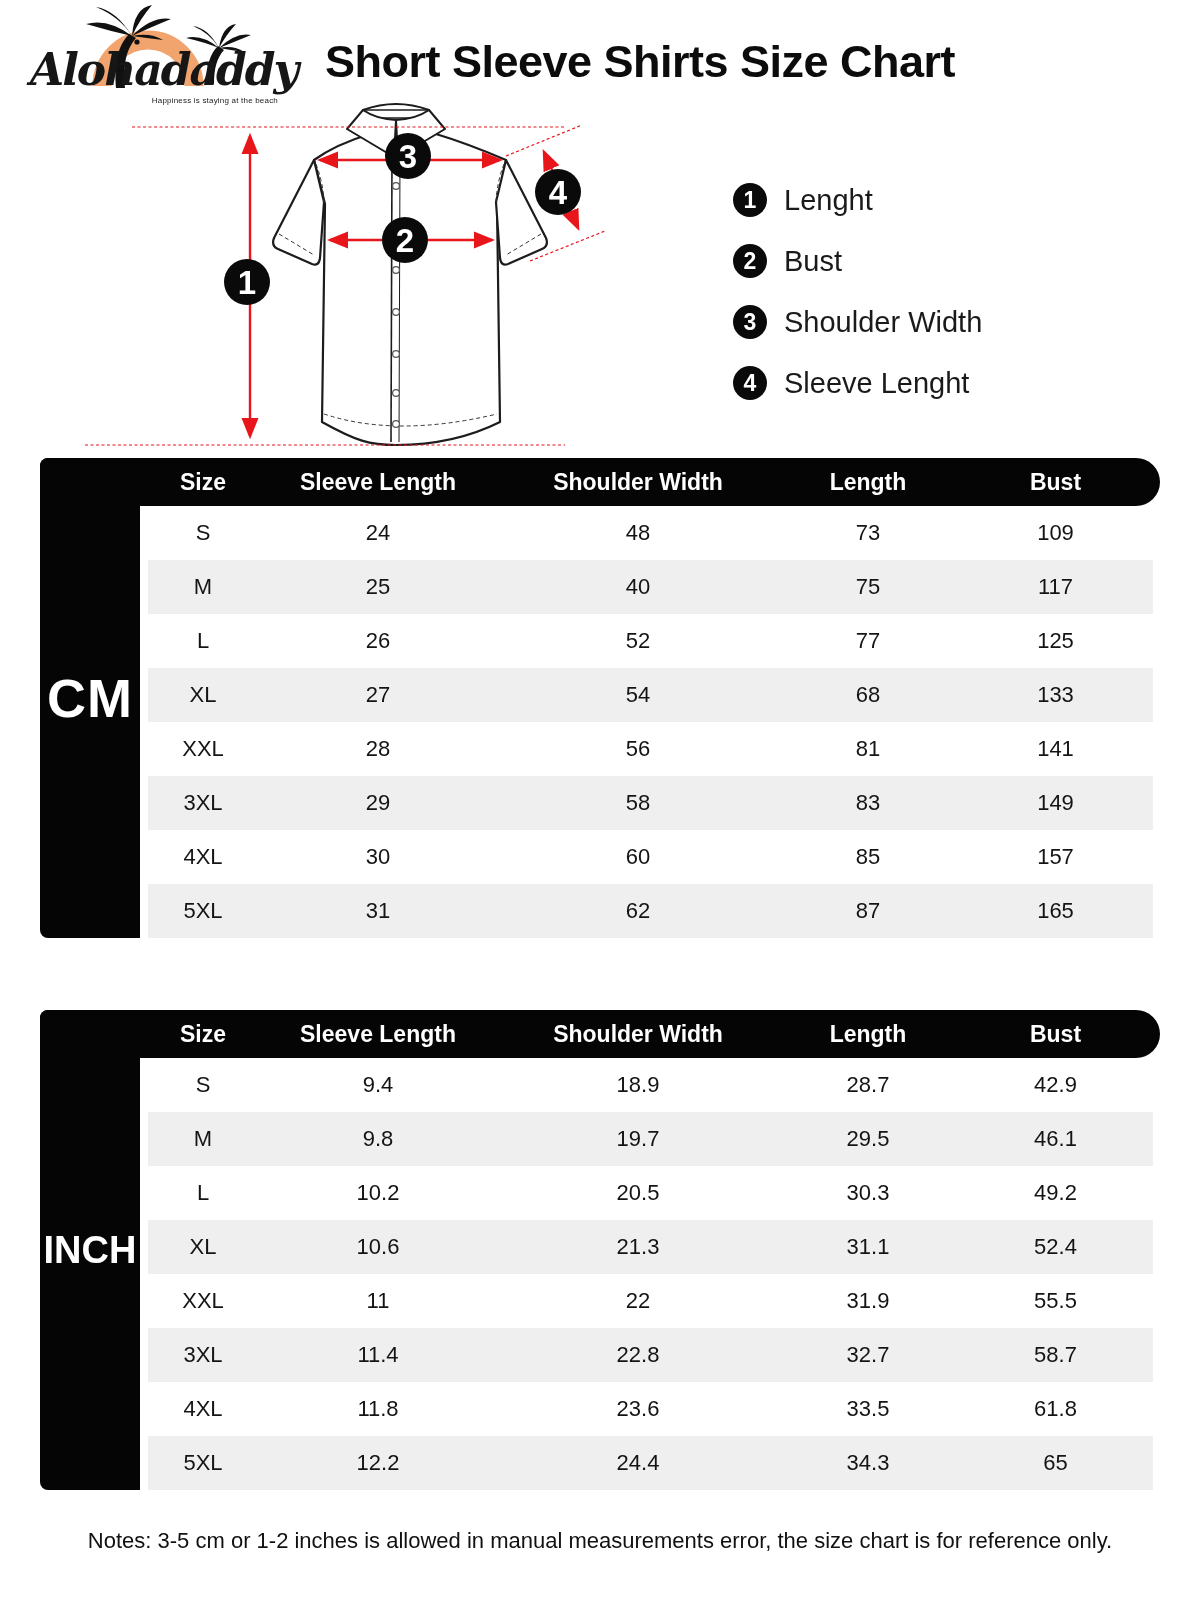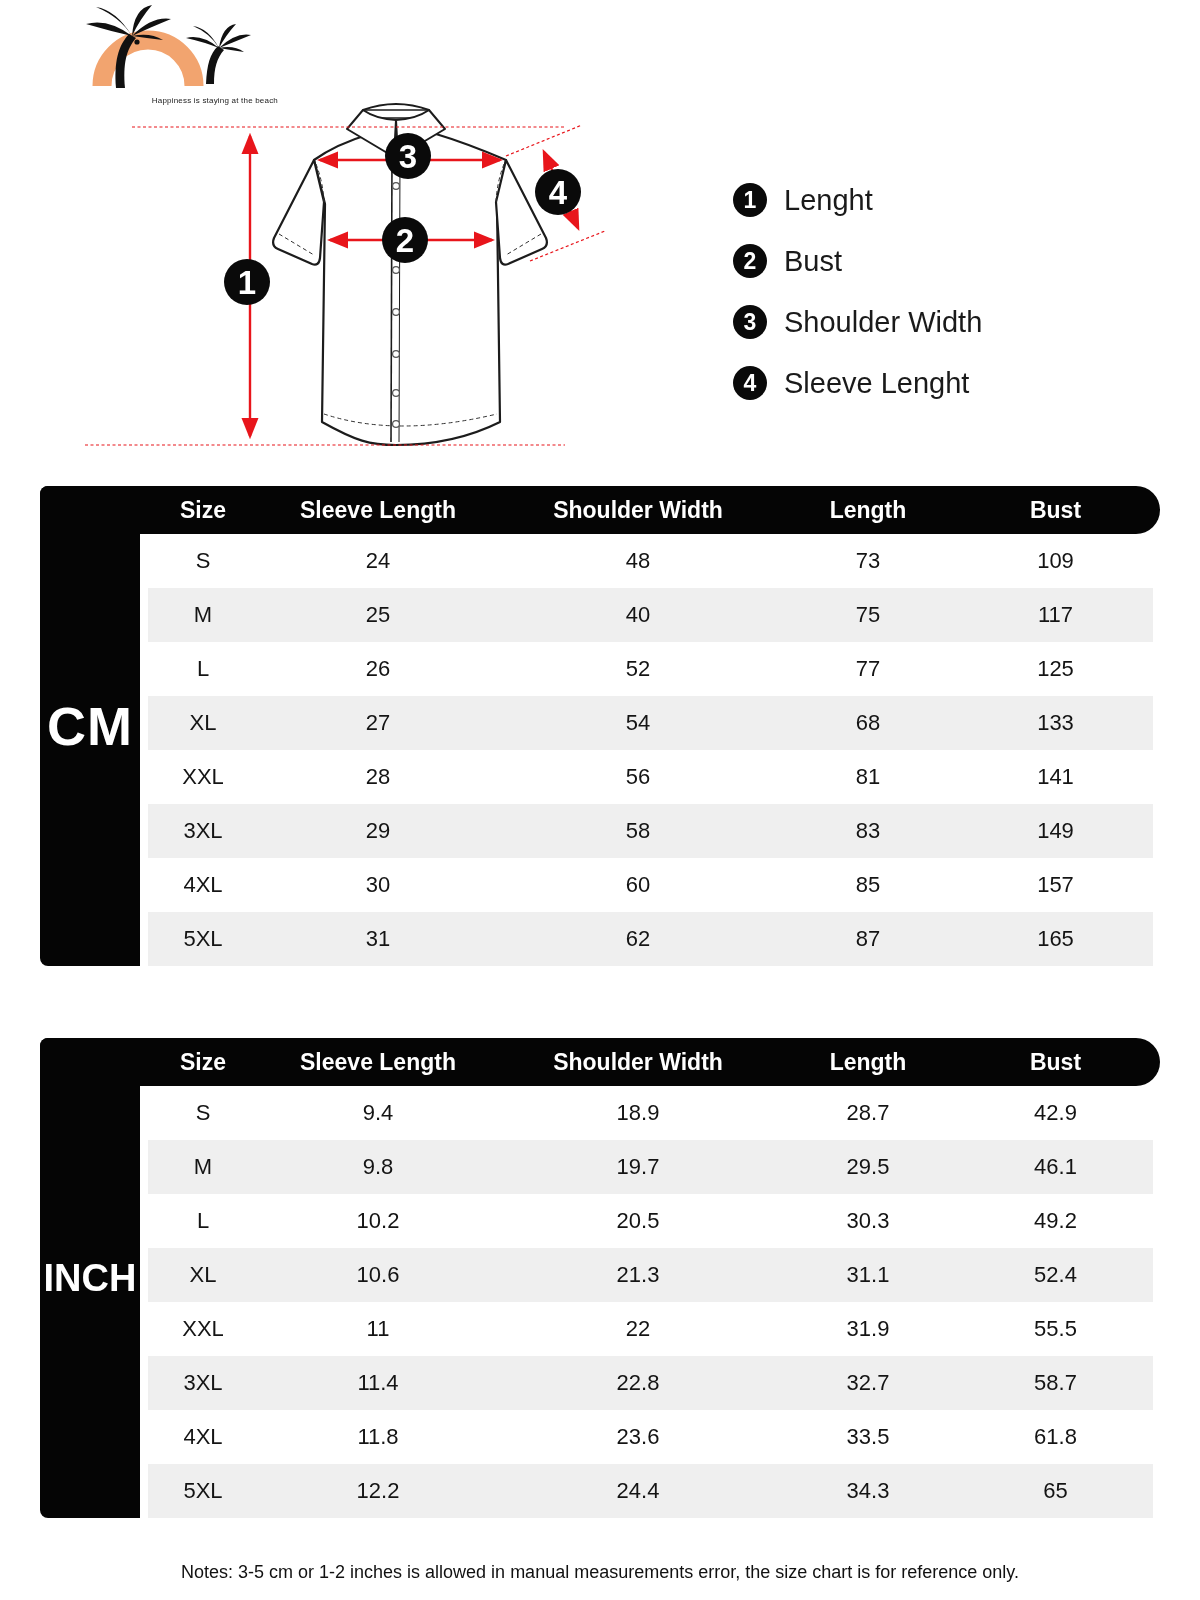--- a/index.html
+++ b/index.html
@@ -23,21 +23,21 @@
 
   
   .legend{position:absolute;left:733px;top:180px;display:flex;flex-direction:column;gap:21px;}
   .legend-item{display:flex;align-items:center;gap:17px;height:40px;}
   .legend-circle{width:34px;height:34px;border-radius:50%;background:#0a0a0a;color:#fff;
                  display:flex;align-items:center;justify-content:center;
                  font-size:23px;font-weight:bold;flex:0 0 34px;}
   .legend-label{font-size:29px;color:#1a1a1a;}
 
   
-  .size-table{position:absolute;left:40px;width:1120px;height:480px;margin-top:28px;}
+  .size-table{position:absolute;left:40px;width:1120px;height:480px;}
   .size-table.cm{top:458px;}
   .size-table.inch{top:1010px;}
   .t-sidebar{position:absolute;left:0;top:0;bottom:0;width:100px;background:#050505;
              border-radius:8px 0 0 8px;}
   .unit-label{position:absolute;left:0;top:0;bottom:0;width:100px;display:flex;
               align-items:center;justify-content:center;color:#fff;font-weight:bold;}
   .cm .unit-label{font-size:54px;letter-spacing:1px;border-radius:13px;}
   .inch .unit-label{font-size:38px;letter-spacing:0;}
   .t-header{position:relative;box-sizing:border-box;height:48px;width:1120px;background:#050505;
             border-radius:8px 24px 24px 8px;display:grid;
@@ -45,21 +45,21 @@
             padding-left:108px;padding-right:7px;align-items:center;}
   .th{color:#fff;font-weight:bold;font-size:23px;text-align:center;}
   .t-body{position:relative;margin-left:108px;width:1005px;}
   .tr{display:grid;grid-template-columns:110px 240px 280px 180px 1fr;height:54px;
       align-items:center;background:#ffffff;}
   .tr.alt{background:#efefef;}
   .td{font-size:22px;color:#141414;text-align:center;}
 
   
   .notes{position:absolute;left:0;top:1528px;width:1200px;text-align:center;
-         font-size:18px;color:#111;margin-top:34px;}
+         font-size:22px;color:#111;}
 </style>
 </head>
 <body>
 
 <div class="page">
 
   <div class="logo">
     <svg width="262" height="100" viewBox="0 0 262 100">
 
       <path d="M72,82 A46,46 0 0 1 164,82" fill="none" stroke="#F2A46F" stroke-width="19"></path>
@@ -77,23 +77,25 @@
 
       <g fill="#111">
         <path d="M176,80 C177,60 180,50 188,42 L194,46 C187,54 184,64 184,80 Z"></path>
         <path d="M189,44 Q172,30 156,34 Q174,38 189,44 Z"></path>
         <path d="M189,44 Q178,24 163,22 Q180,29 189,44 Z"></path>
         <path d="M189,44 Q192,22 206,20 Q196,31 189,44 Z"></path>
         <path d="M189,44 Q206,28 221,31 Q204,38 189,44 Z"></path>
         <path d="M189,44 Q204,41 214,48 Q200,46 189,44 Z"></path>
       </g>
     </svg>
+    <div class="brand">Alohadaddy</div>
     <div class="tagline">Happiness is staying at the beach</div>
   </div>
 
+  <div class="page-title">Short Sleeve Shirts Size Chart</div>
 
   <svg class="diagram" viewBox="0 0 545 362">
     <defs>
       <marker id="ah" viewBox="0 0 10 8" refX="8.5" refY="4" markerWidth="9" markerHeight="8" orient="auto-start-reverse">
         <path d="M0,0 L10,4 L0,8 Z" fill="#e8151b"></path>
       </marker>
     </defs>
 
     <g>
 

